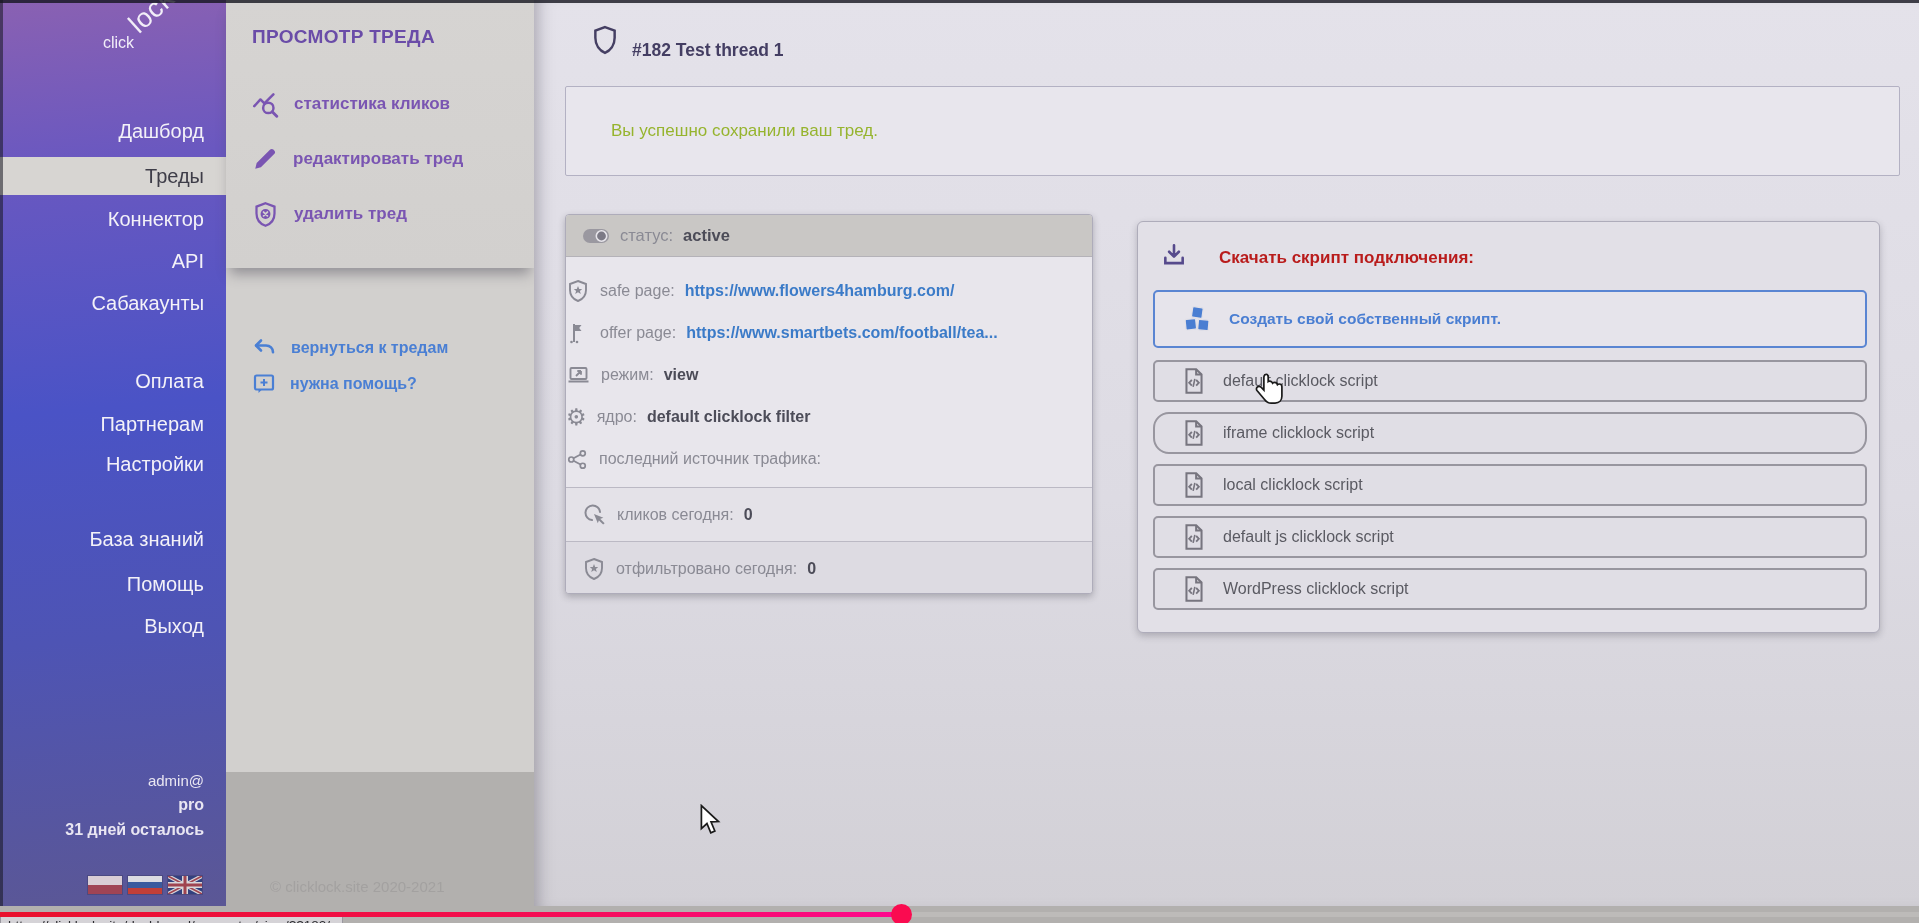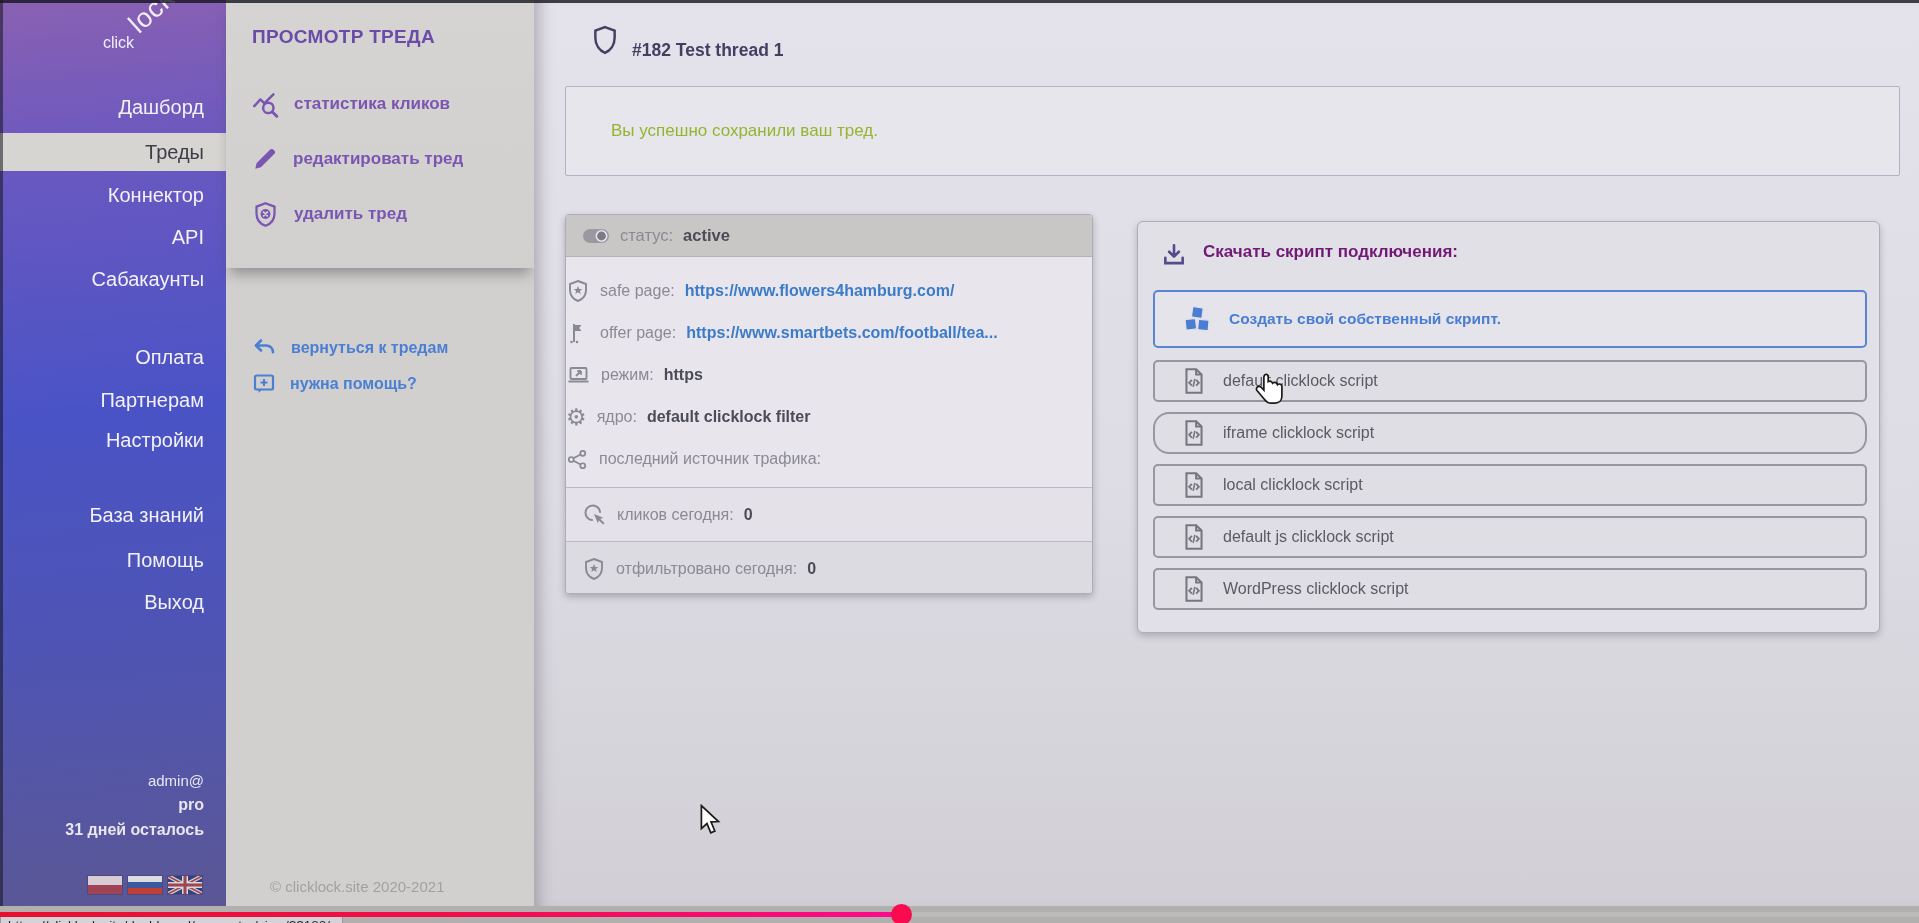--- a/index.html
+++ b/index.html
@@ -10,30 +10,30 @@
   
   .edge-top { position:absolute; left:0; top:0; width:100%; height:3px; background:#15151f; opacity:.8; z-index:30; }
   .edge-left { position:absolute; left:0; top:0; width:3px; height:906px; background:#15151f; opacity:.55; z-index:30; }
 
   
   .sidebar { position:absolute; left:0; top:0; width:226px; height:906px;
     background:linear-gradient(175deg,#8a61b2 0%,#6a58c0 18%,#4a53c6 45%,#4e54b4 70%,#5b5795 100%); }
   .logo { position:absolute; top:24px; right:42px; color:#f2eef8; white-space:nowrap; cursor:pointer; }
   .logo-lock { display:inline-block; font-size:27px; letter-spacing:.5px; transform:rotate(-42deg) translate(7px,-9px); transform-origin:left center; }
   .nav-item { position:absolute; left:0; right:0; height:38px; line-height:38px; text-align:right; padding-right:22px;
-    font-size:20px; color:#f3f1f8; cursor:pointer; }
+    font-size:20px; color:#f3f1f8; cursor:pointer;margin-top:24px; }
   .nav-item.selected { background:#d7d5d2; color:#3e3d48; }
   .acct { position:absolute; right:22px; color:#e9e6f2; text-align:right; white-space:nowrap; }
   .flags { position:absolute; left:88px; top:876px; display:flex; gap:6px; }
   .flag { width:34px; height:18px; box-shadow:0 0 0 1px rgba(0,0,0,.15); cursor:pointer; }
   .flag-pl { background:linear-gradient(180deg,#d9cdd5 0 50%,#a04455 50% 100%); }
   .flag-ru { background:linear-gradient(180deg,#dcdce2 0 34%,#3a5a9e 34% 67%,#c23f38 67% 100%); }
 
   
-  .col2 { position:absolute; left:226px; top:0; width:308px; height:906px; background:#d2d0ce; }
+  .col2 { position:absolute; left:226px; top:0; width:308px; height:772px; background:#d2d0ce; }
   .col2-panel { position:absolute; left:0; top:0; right:0; height:268px;
     background:linear-gradient(180deg,#d6d4d2,#d2d0ce); box-shadow:0 10px 12px -4px rgba(70,68,82,.45); }
   .col2-title { position:absolute; left:26px; top:26px; font-size:19px; font-weight:bold; color:#6a4ca8; letter-spacing:.3px; }
   .col2-action { position:absolute; left:26px; height:32px; display:flex; align-items:center; gap:15px;
     font-size:17px; font-weight:bold; color:#7a55b2; cursor:pointer; }
   .col2-action svg { flex:none; }
   .col2-link { position:absolute; left:26px; height:28px; display:flex; align-items:center; gap:14px;
     font-size:16px; font-weight:bold; color:#4a7fd4; cursor:pointer; }
   .col2-copy { position:absolute; left:44px; top:878px; font-size:15px; color:#a3a1a0; }
 
@@ -60,22 +60,22 @@
   .sc-section { position:absolute; left:0; right:0; height:54px; border-top:1px solid #bbb9c4;
     display:flex; align-items:center; gap:10px; padding-left:16px; font-size:16px; }
   .sc-clicks { top:272px; background:#e4e2e8; }
   .sc-filtered { top:326px; background:#dddbe2; }
   .icon-gray { color:#8a8a94; flex:none; }
   .gear-glyph { font-family:"DejaVu Sans",sans-serif; font-size:23px; color:#8a8a94; line-height:1; }
 
   
   .dl-card { position:absolute; left:603px; top:221px; width:743px; height:412px; background:#e2e0e7;
     border:1px solid #aeacba; border-radius:6px; box-shadow:0 3px 7px rgba(40,38,52,.25); }
-  .dl-header { position:absolute; left:23px; top:20px; display:flex; align-items:flex-start; gap:16px;
-    font-size:17px; font-weight:bold; color:#701a75; }
+  .dl-header { position:absolute; left:23px; top:20px; display:flex; align-items:flex-end; gap:32px;
+    font-size:17px; font-weight:bold; color:#b91c1c; }
   .dl-btn { position:absolute; left:15px; width:714px; display:flex; align-items:center; gap:16px;
     padding-left:26px; border-radius:5px; cursor:pointer; background:#e6e4eb; }
   .dl-primary { top:68px; height:58px; border:2px solid #5a85d2; color:#4a7ed2; font-size:15.5px; font-weight:bold; }
   .dl-script { height:42px; border:2px solid #98969f; color:#5a5a62; font-size:16px; background:#e0dee5; }
   .b1{top:138px;} .b2{top:190px;border-radius:16px;} .b3{top:242px;} .b4{top:294px;} .b5{top:346px;}
 
   
   .vp-track { position:absolute; left:0; top:912px; right:0; height:5px; background:#bdbbb9; z-index:25; }
   .vp-fill { position:absolute; left:0; top:0; height:5px; width:47%;
     background:linear-gradient(90deg,#e9102c 0%,#f30d4e 55%,#fb0a7e 90%,#ff0990 100%); }
@@ -216,21 +216,21 @@
           <span class="sc-label">offer page:</span>
           <span class="sc-link">https://www.smartbets.com/football/tea...</span>
         </div>
         <div class="sc-row">
           <svg class="icon-gray" width="25" height="24" viewBox="0 0 24 24">
             <rect x="4" y="5" width="16" height="11" rx="1" fill="none" stroke="currentColor" stroke-width="1.9"></rect>
             <path d="M2 18.5 H22" stroke="currentColor" stroke-width="2"></path>
             <path d="M9.5 13 L14.5 8 M14.5 8 H10.8 M14.5 8 V11.7" stroke="currentColor" stroke-width="1.8" fill="none"></path>
           </svg>
           <span class="sc-label">режим:</span>
-          <span class="sc-value">https</span>
+          <span class="sc-value">view</span>
         </div>
         <div class="sc-row">
           <span class="gear-glyph">⚙</span>
           <span class="sc-label">ядро:</span>
           <span class="sc-value">default clicklock filter</span>
         </div>
         <div class="sc-row">
           <svg class="icon-gray" width="23" height="23" viewBox="0 0 24 24">
             <circle cx="5.5" cy="12" r="2.6" fill="none" stroke="currentColor" stroke-width="1.8"></circle>
             <circle cx="17.5" cy="5.5" r="2.6" fill="none" stroke="currentColor" stroke-width="1.8"></circle>

